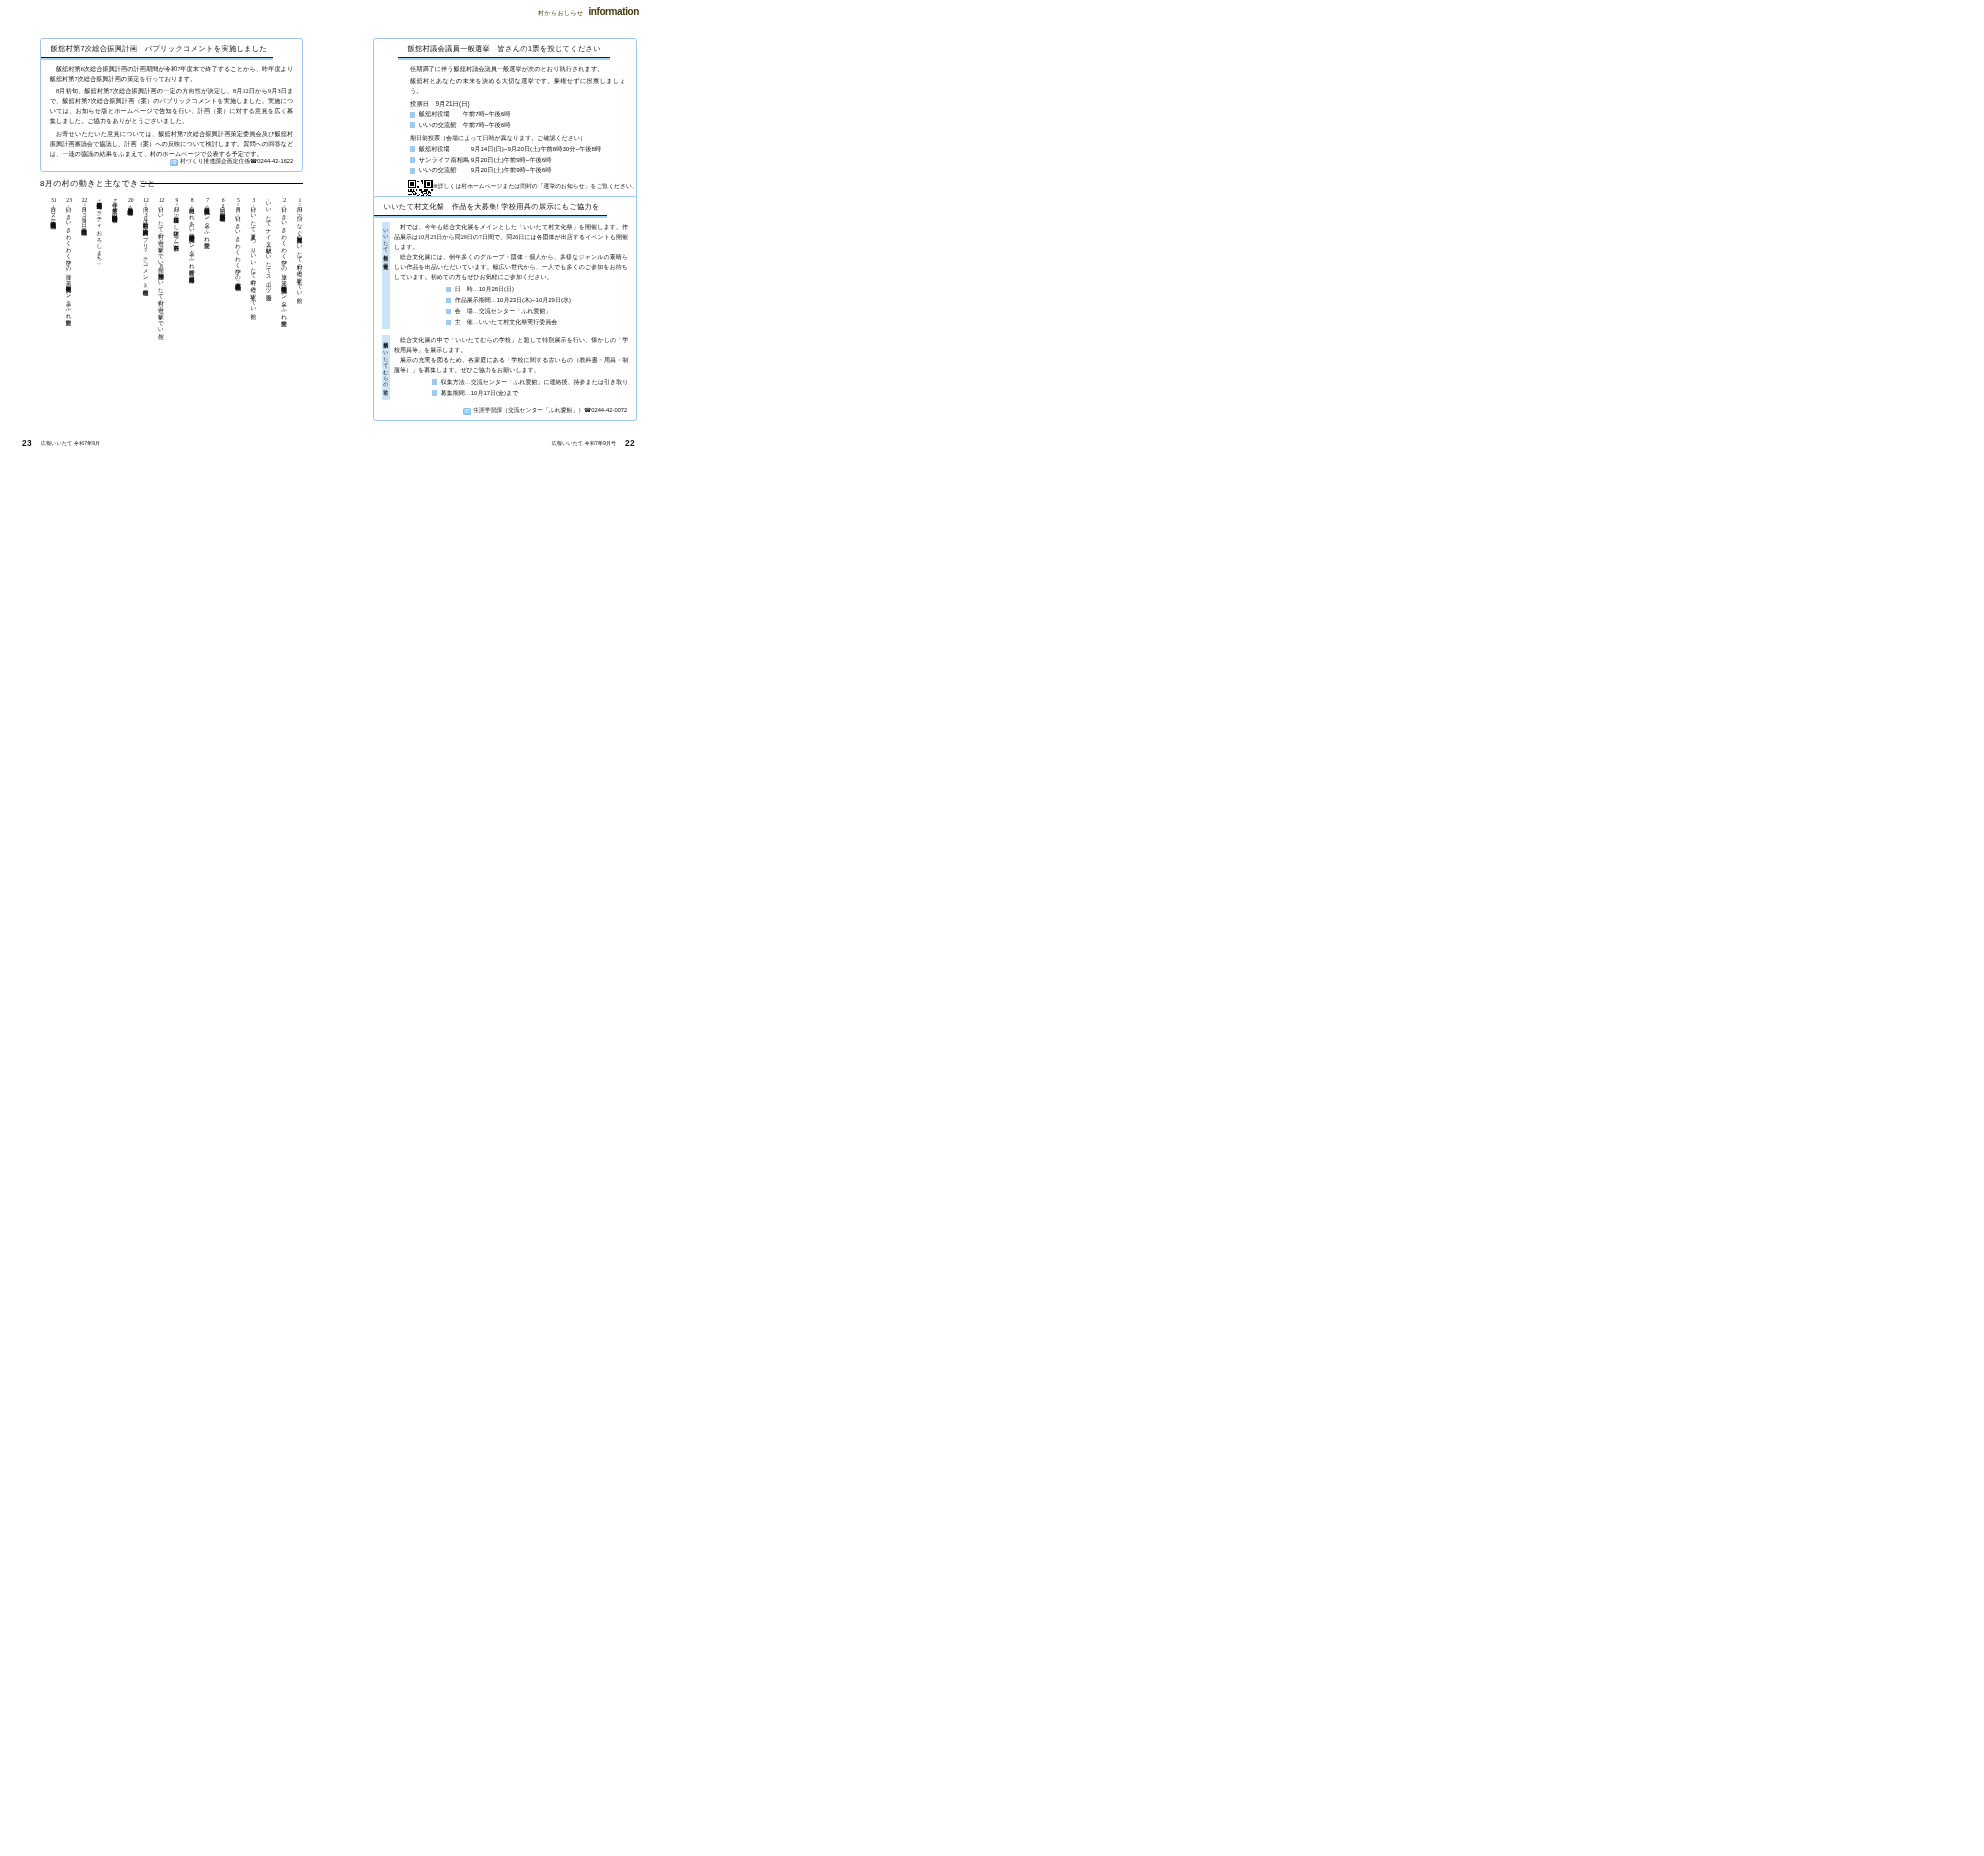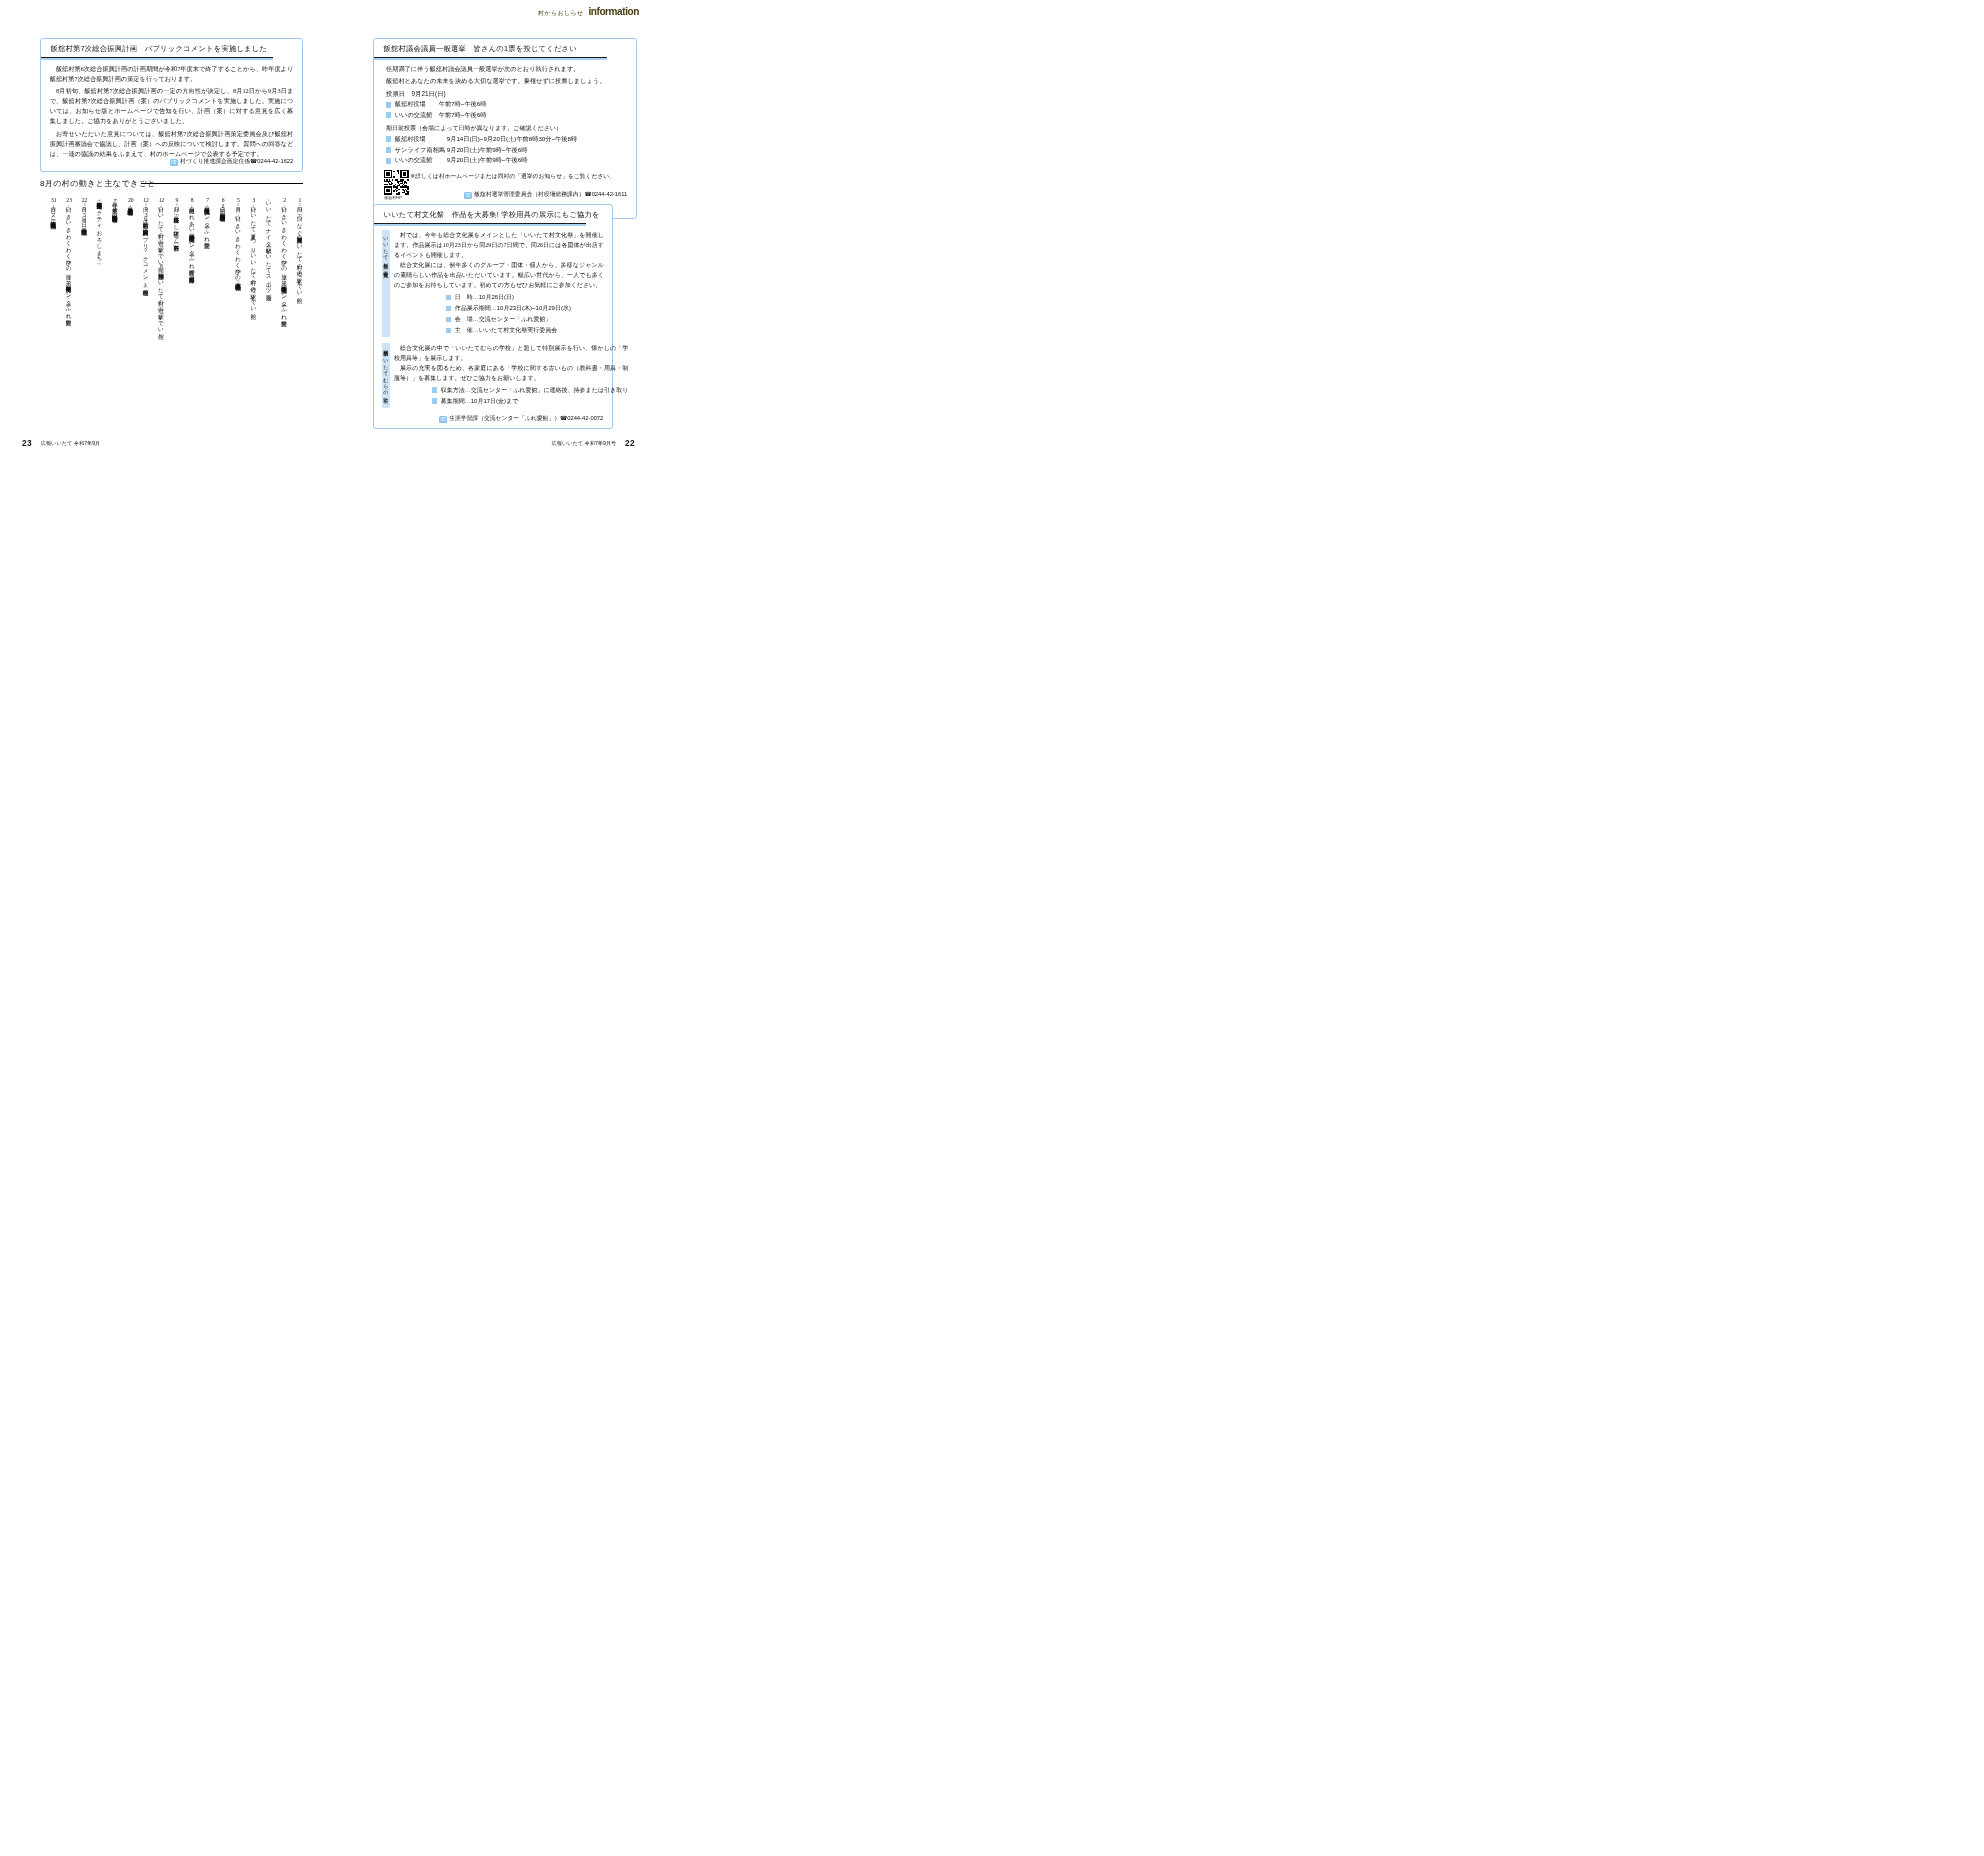--- a/index.html
+++ b/index.html
@@ -112,21 +112,21 @@
     <div class="ventry"><span class="tcy">12</span>日・いいたて村の道の駅までい館<span class="tcy">8</span>周年感謝祭（いいたて村の道の駅までい館）</div>
     <div class="ventry"><span class="tcy">12</span>日~<span class="tcy">9</span>月<span class="tcy">3</span>日・飯舘村第<span class="tcy">7</span>次総合振興計画パブリックコメント（村役場他）</div>
     <div class="ventry"><span class="tcy">20</span>日・農業委員会定例総会（村役場）</div>
     <div class="ventry">・令和<span class="tcy">7</span>年度第<span class="tcy">1</span>回固定資産評価審査委員会（村役場）</div>
     <div class="ventry">・定例教育委員会（福島市・アクティおろしまち）</div>
     <div class="ventry"><span class="tcy">22</span>日~<span class="tcy">9</span>月<span class="tcy">5</span>日・<span class="tcy">9</span>月議会定例会（議場）</div>
     <div class="ventry"><span class="tcy">23</span>日・いきいきわくわく学びの旅　第<span class="tcy">1</span>回事後研修（交流センター「ふれ愛館」）</div>
     <div class="ventry"><span class="tcy">31</span>日・カヌー体験交流会（北塩原村・秋元湖）</div>
   </div>
 
-  <div class="rbox" style="left:373px;top:38px;width:264px;height:181px;">
+  <div class="rbox" style="left:373px;top:38px;width:264px;height:181px;padding-left:24px;">
     <div class="box-title">飯舘村議会議員一般選挙　皆さんの1票を投じてください</div>
     <div class="title-rule">
         <div class="rk"></div>
         <div class="rb"></div>
       </div>
     <div class="box-body" style="margin-left:12px;margin-right:10.3px;">
       <p class="no-ind">任期満了に伴う飯舘村議会議員一般選挙が次のとおり執行されます。</p>
       <p class="no-ind">飯舘村とあなたの未来を決める大切な選挙です。棄権せずに投票しましょう。</p>
     </div>
     <div class="vote-label">投票日　9月21日(日)</div>
@@ -373,21 +373,21 @@
       </div>
       <div class="qr-side">
         <div class="note">※詳しくは村ホームページまたは同封の「選挙のお知らせ」をご覧ください。</div>
         <div class="el-contact">
           <span class="ask-badge">問</span><span>飯舘村選挙管理委員会（村役場総務課内）☎0244-42-1611</span>
         </div>
       </div>
     </div>
   </div>
 
-  <div class="rbox" style="left:373px;top:204px;width:240px;height:225px;">
+  <div class="rbox" style="left:373px;top:196px;width:264px;height:225px;">
     <div class="box-title">いいたて村文化祭　作品を大募集! 学校用具の展示にもご協力を</div>
     <div class="title-rule">
         <div class="rk"></div>
         <div class="rb"></div>
       </div>
 
     <div class="section">
       <div class="sideband">いいたて村文化祭　総合文化展</div>
       <div class="sec-main">
         <div class="sec-body">

